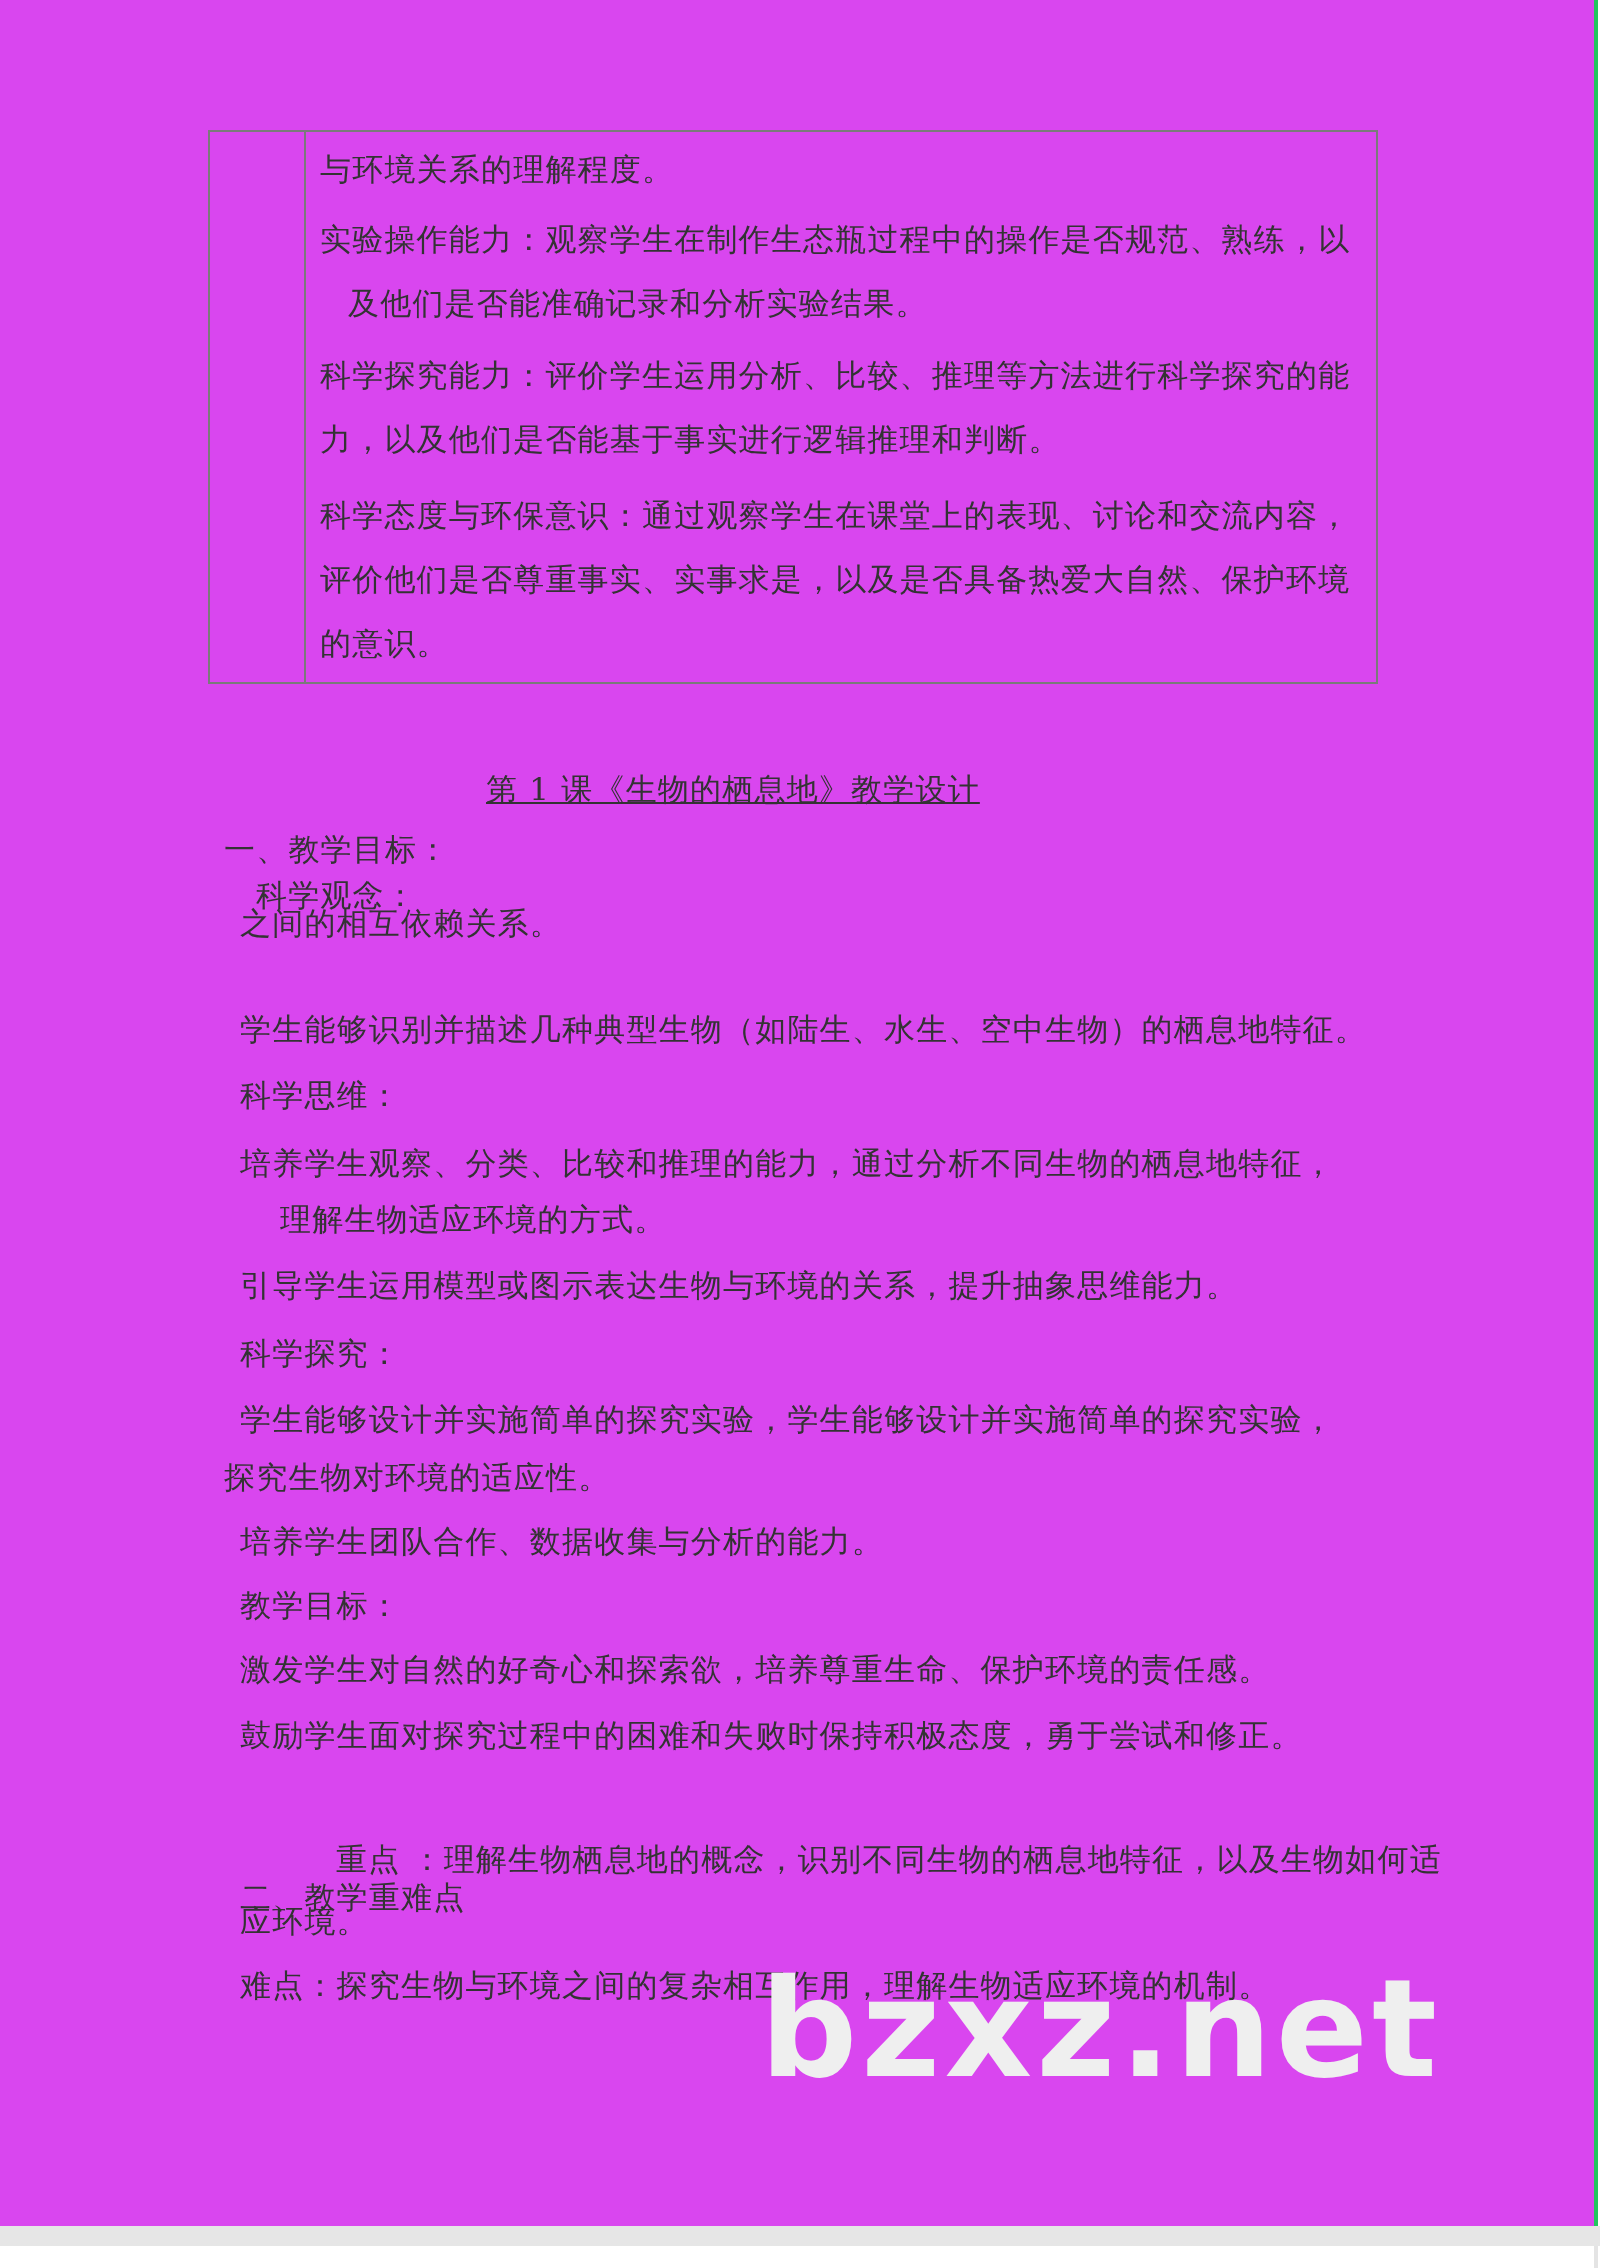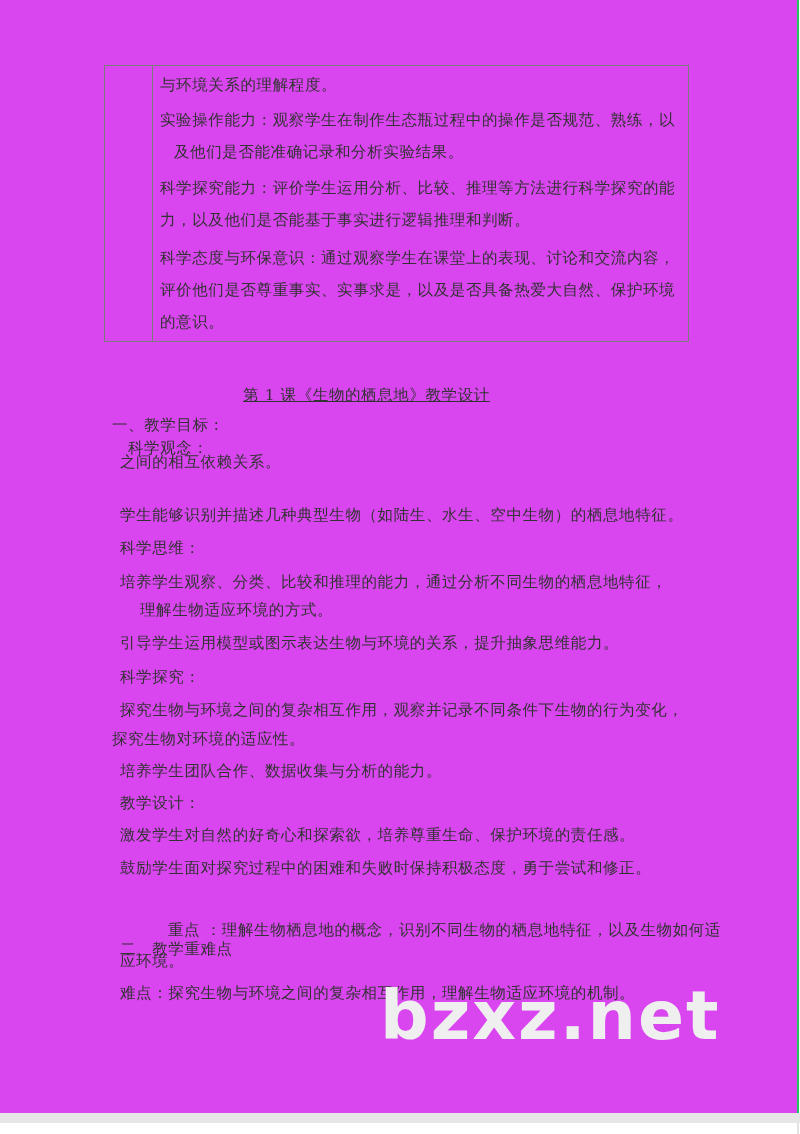--- a/index.html
+++ b/index.html
@@ -109,24 +109,24 @@
 
   <div class="line" style="left:112px; top:415px;">一、教学目标：</div>
   <div class="line" style="left:128px; top:438px;">科学观念：</div>
   <div class="line" style="left:120px; top:452px;">之间的相互依赖关系。</div>
   <div class="line" style="left:120px; top:505px;">学生能够识别并描述几种典型生物（如陆生、水生、空中生物）的栖息地特征。</div>
   <div class="line" style="left:120px; top:538px;">科学思维：</div>
   <div class="line" style="left:120px; top:572px;">培养学生观察、分类、比较和推理的能力，通过分析不同生物的栖息地特征，</div>
   <div class="line" style="left:112px; top:600px;margin-left:28px;">理解生物适应环境的方式。</div>
   <div class="line" style="left:120px; top:633px;">引导学生运用模型或图示表达生物与环境的关系，提升抽象思维能力。</div>
   <div class="line" style="left:120px; top:667px;">科学探究：</div>
-  <div class="line" style="left:120px; top:700px;">探究生物与环境之间的复杂相互作用，观察并记录不同条件下生物的行为变化，</div>
+  <div class="line" style="left:120px; top:700px;">学生能够设计并实施简单的探究实验，学生能够设计并实施简单的探究实验，</div>
   <div class="line" style="left:112px; top:729px;">探究生物对环境的适应性。</div>
   <div class="line" style="left:120px; top:761px;">培养学生团队合作、数据收集与分析的能力。</div>
-  <div class="line" style="left:120px; top:793px;">教学设计：</div>
+  <div class="line" style="left:120px; top:793px;">教学目标：</div>
   <div class="line" style="left:120px; top:825px;">激发学生对自然的好奇心和探索欲，培养尊重生命、保护环境的责任感。</div>
   <div class="line" style="left:120px; top:858px;">鼓励学生面对探究过程中的困难和失败时保持积极态度，勇于尝试和修正。</div>
   <div class="line" style="left:120px; top:939px;">二、教学重难点</div>
   <div class="line" style="left:120px; top:920px;margin-left:48px;">重点 ：理解生物栖息地的概念，识别不同生物的栖息地特征，以及生物如何适</div>
   <div class="line" style="left:120px; top:951px;">应环境。</div>
   <div class="line" style="left:120px; top:983px;">难点：探究生物与环境之间的复杂相互作用，理解生物适应环境的机制。</div>
 
   <div class="watermark">bzxz.net</div>
 </div>
 

